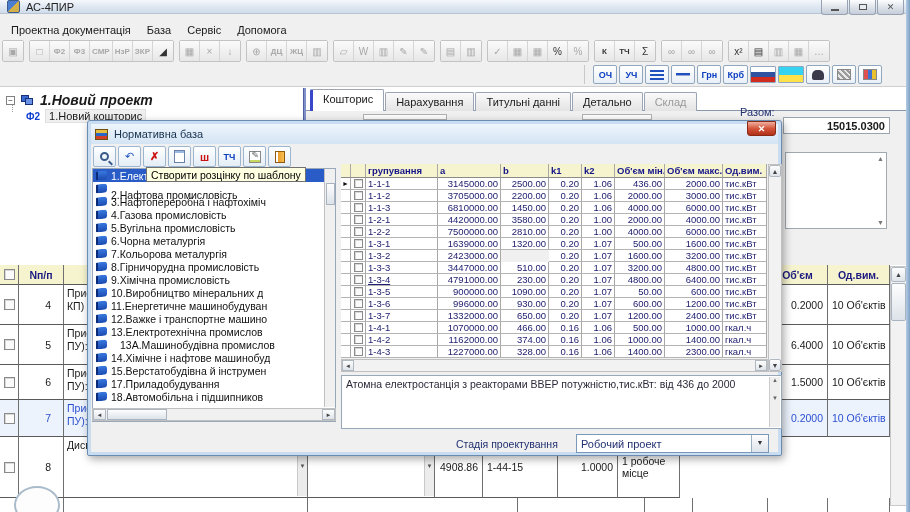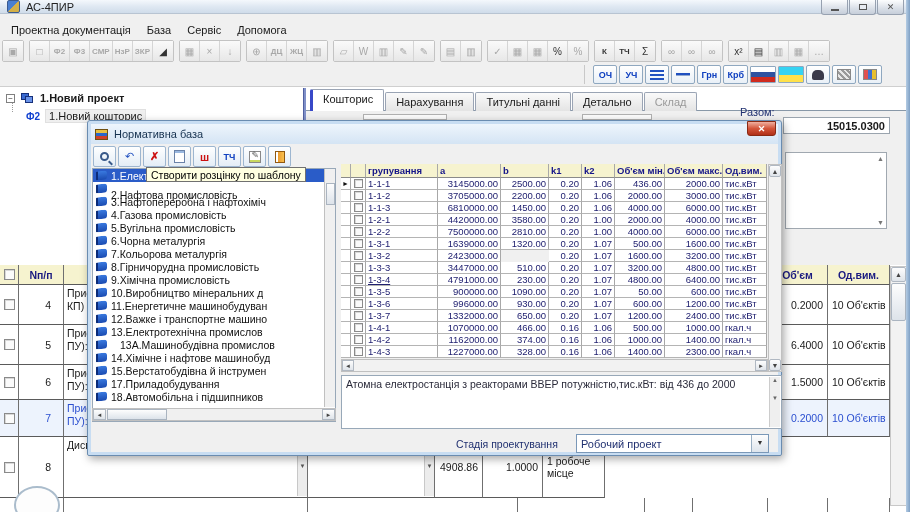--- a/index.html
+++ b/index.html
@@ -41,21 +41,21 @@
   
   #client { left:0; top:87px; width:906px; height:425px; background:#fff; }
   #splitter { left:303px; top:88px; width:3px; height:177px; background:#8090c8; border-left:1px solid #5060a0; }
   
   .tree-line { position:absolute; border-left:1px dotted #9a9a9a; }
   #tree-root { left:6px; top:92px; display:flex; align-items:center; gap:6px; }
   .expander { width:9px; height:9px; border:1px solid #808080; background:#fff; font-size:8px; line-height:7px; text-align:center; color:#333; }
   .folders-icon { width:13px; height:11px; position:relative; }
   .folders-icon i { position:absolute; width:8px; height:7px; background:#3a6ad0; border:1px solid #16307a; display:block; }
   .folders-icon i:nth-child(1){ left:0; top:0; } .folders-icon i:nth-child(2){ left:4px; top:3px; background:#6a93e8; }
-  #tree-root-label { font-weight:bold; font-size:11px; }
+  #tree-root-label { font-weight:bold; font-size:14px;font-style:italic; }
   #tree-child { left:26px; top:109px; display:flex; align-items:center; gap:5px; }
   #tree-child-badge { color:#1040d0; font-weight:bold; font-size:10px; }
   #tree-child-label { background:#efefef; border:1px solid #e0e0e0; padding:0 3px; font-size:11px; }
   
   #tabs { left:310px; top:89px; display:flex; align-items:flex-end; height:22px; }
   .tab { height:19px; padding:3px 10px 0; background:linear-gradient(#fafafa,#e4e4e4); border:1px solid #9aa4b4; border-bottom:none; margin-right:1px; font-size:11px; border-radius:2px 2px 0 0; }
   .tab.active { height:22px; background:#fff; border-left:3px solid #3848c8; font-weight:normal; }
   .tab.disabled { color:#9a9a9a; }
   #tab-panel { left:306px; top:110px; width:600px; height:155px; background:#f0f0f0; border-top:1px solid #8898a8; }
   .ghost-field { position:absolute; border:1px solid #b0b0b0; background:#fbfbfb; }
@@ -349,20 +349,21 @@
       <div class="mt-cell mt-unit" style="width: 62px; height: 37px;">10 Об'єктів</div>
     </div>
     <div class="mt-row">
       <div class="mt-cell mt-chk" style="width: 19px; height: 61px;">
         <div class="checkbox"></div>
       </div>
       <div class="mt-cell mt-num" style="width: 45px; height: 61px;">8</div>
       <div class="mt-cell mt-text" style="width: 244px; height: 61px;">Диспетчерський пульт<div class="cell-scroll">▲<br><br><br>▼</div></div>
       <div class="mt-cell mt-text" style="width: 127px; height: 61px;">(0.0+509.0*1.0)*1.16*1.07*7.77<div class="cell-scroll">▲<br><br><br>▼</div></div>
       <div class="mt-cell mt-vol" style="width: 48px; height: 61px;">4908.86</div>
+      <div class="mt-cell mt-unit" style="width: 75px; height: 61px;">1-44-15</div>
       <div class="mt-cell mt-vol" style="width: 60px; height: 61px;">1.0000</div>
       <div class="mt-cell mt-unit" style="width: 62px; height: 61px;">1 робоче місце</div>
     </div>
     <div class="mt-row">
       <div class="mt-cell mt-chk" style="width: 19px; height: 14px; border-bottom: none;"></div>
       <div class="mt-cell mt-num" style="width: 45px; height: 14px; border-bottom: none;"></div>
       <div class="mt-cell mt-text" style="width: 244px; height: 14px; border-bottom: none;"></div>
       <div class="mt-cell mt-text" style="width: 210px; height: 14px; border-bottom: none;"></div>
       <div class="mt-cell mt-text" style="width: 127px; height: 14px; border-bottom: none;"></div>
       <div class="mt-cell mt-vol" style="width: 48px; height: 14px; border-bottom: none;"></div>

